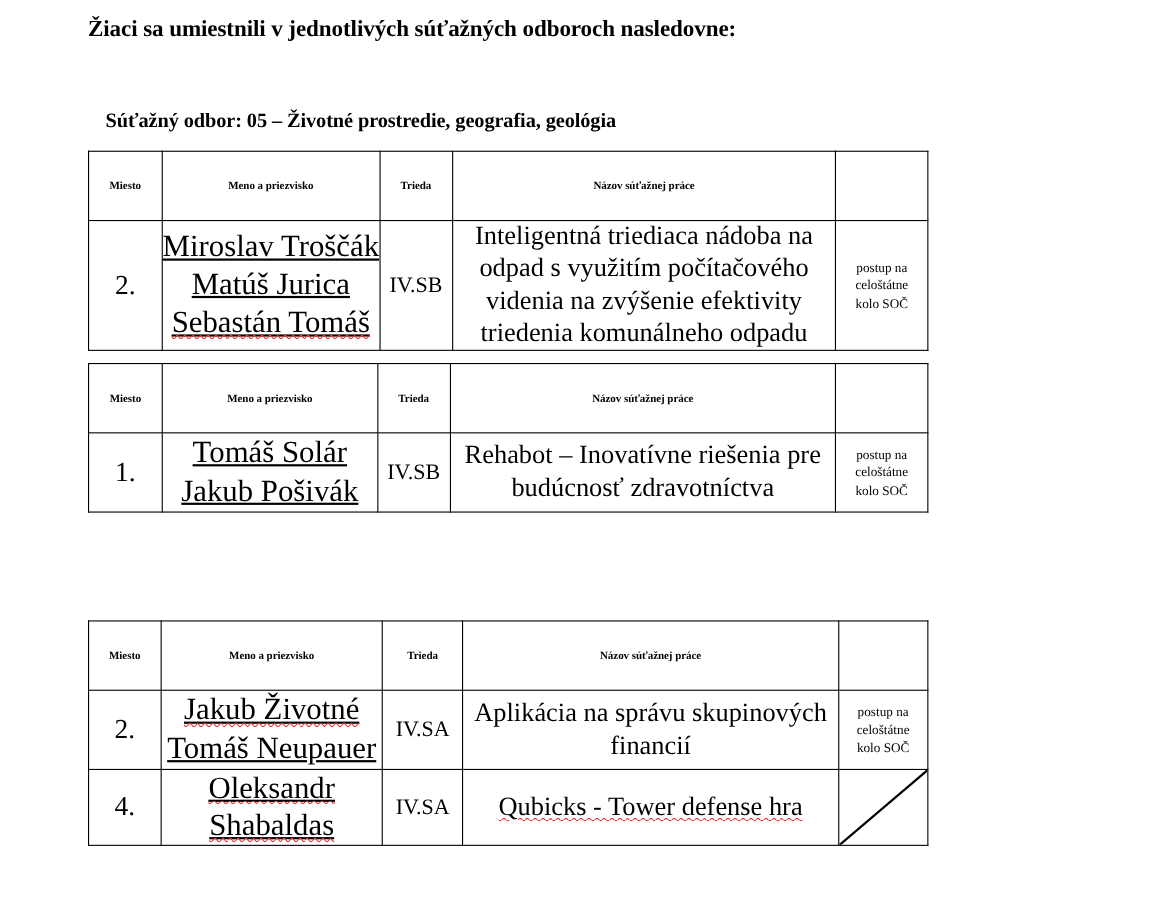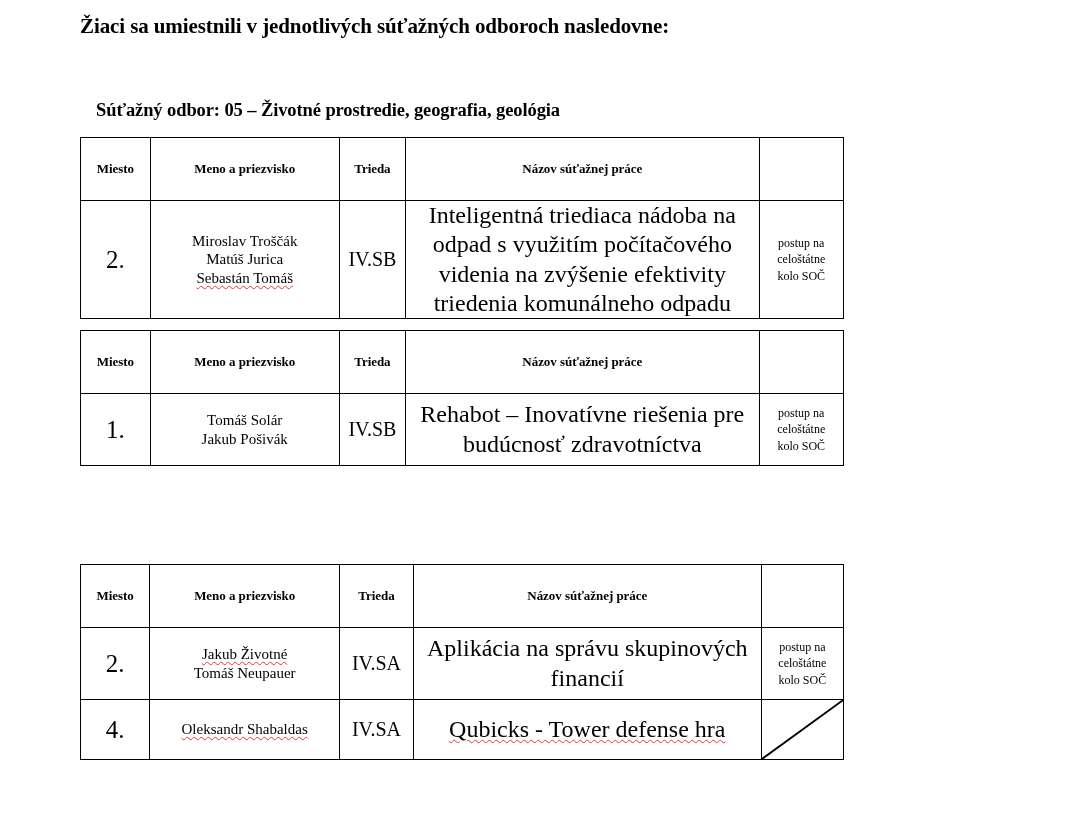--- a/index.html
+++ b/index.html
@@ -45,34 +45,35 @@
     table-layout: fixed;
     margin-top: 12px;
   }
   table.comp td, table.comp th {
     border: 1.6px solid #000000;
     padding: 0;
     vertical-align: middle;
     text-align: center;
   }
   th.hdr {
-    font-size: 13px;
+    font-size: 10px;
     font-weight: bold;
     font-family: "Liberation Serif", "DejaVu Serif", serif;
     height: 62px;
     letter-spacing: -0.05px;
   }
   td.place {
     font-size: 25px;
     font-weight: normal;
   }
   td.names {
-    font-size: 15px;
+    font-size: 28px;
     line-height: 1.22;
     padding: 4px 6px;
+    text-decoration: underline;
   }
   td.klass {
     font-size: 20px;
   }
   td.work {
     font-size: 24px;
     line-height: 1.22;
     padding: 4px 8px;
   }
   td.note {

